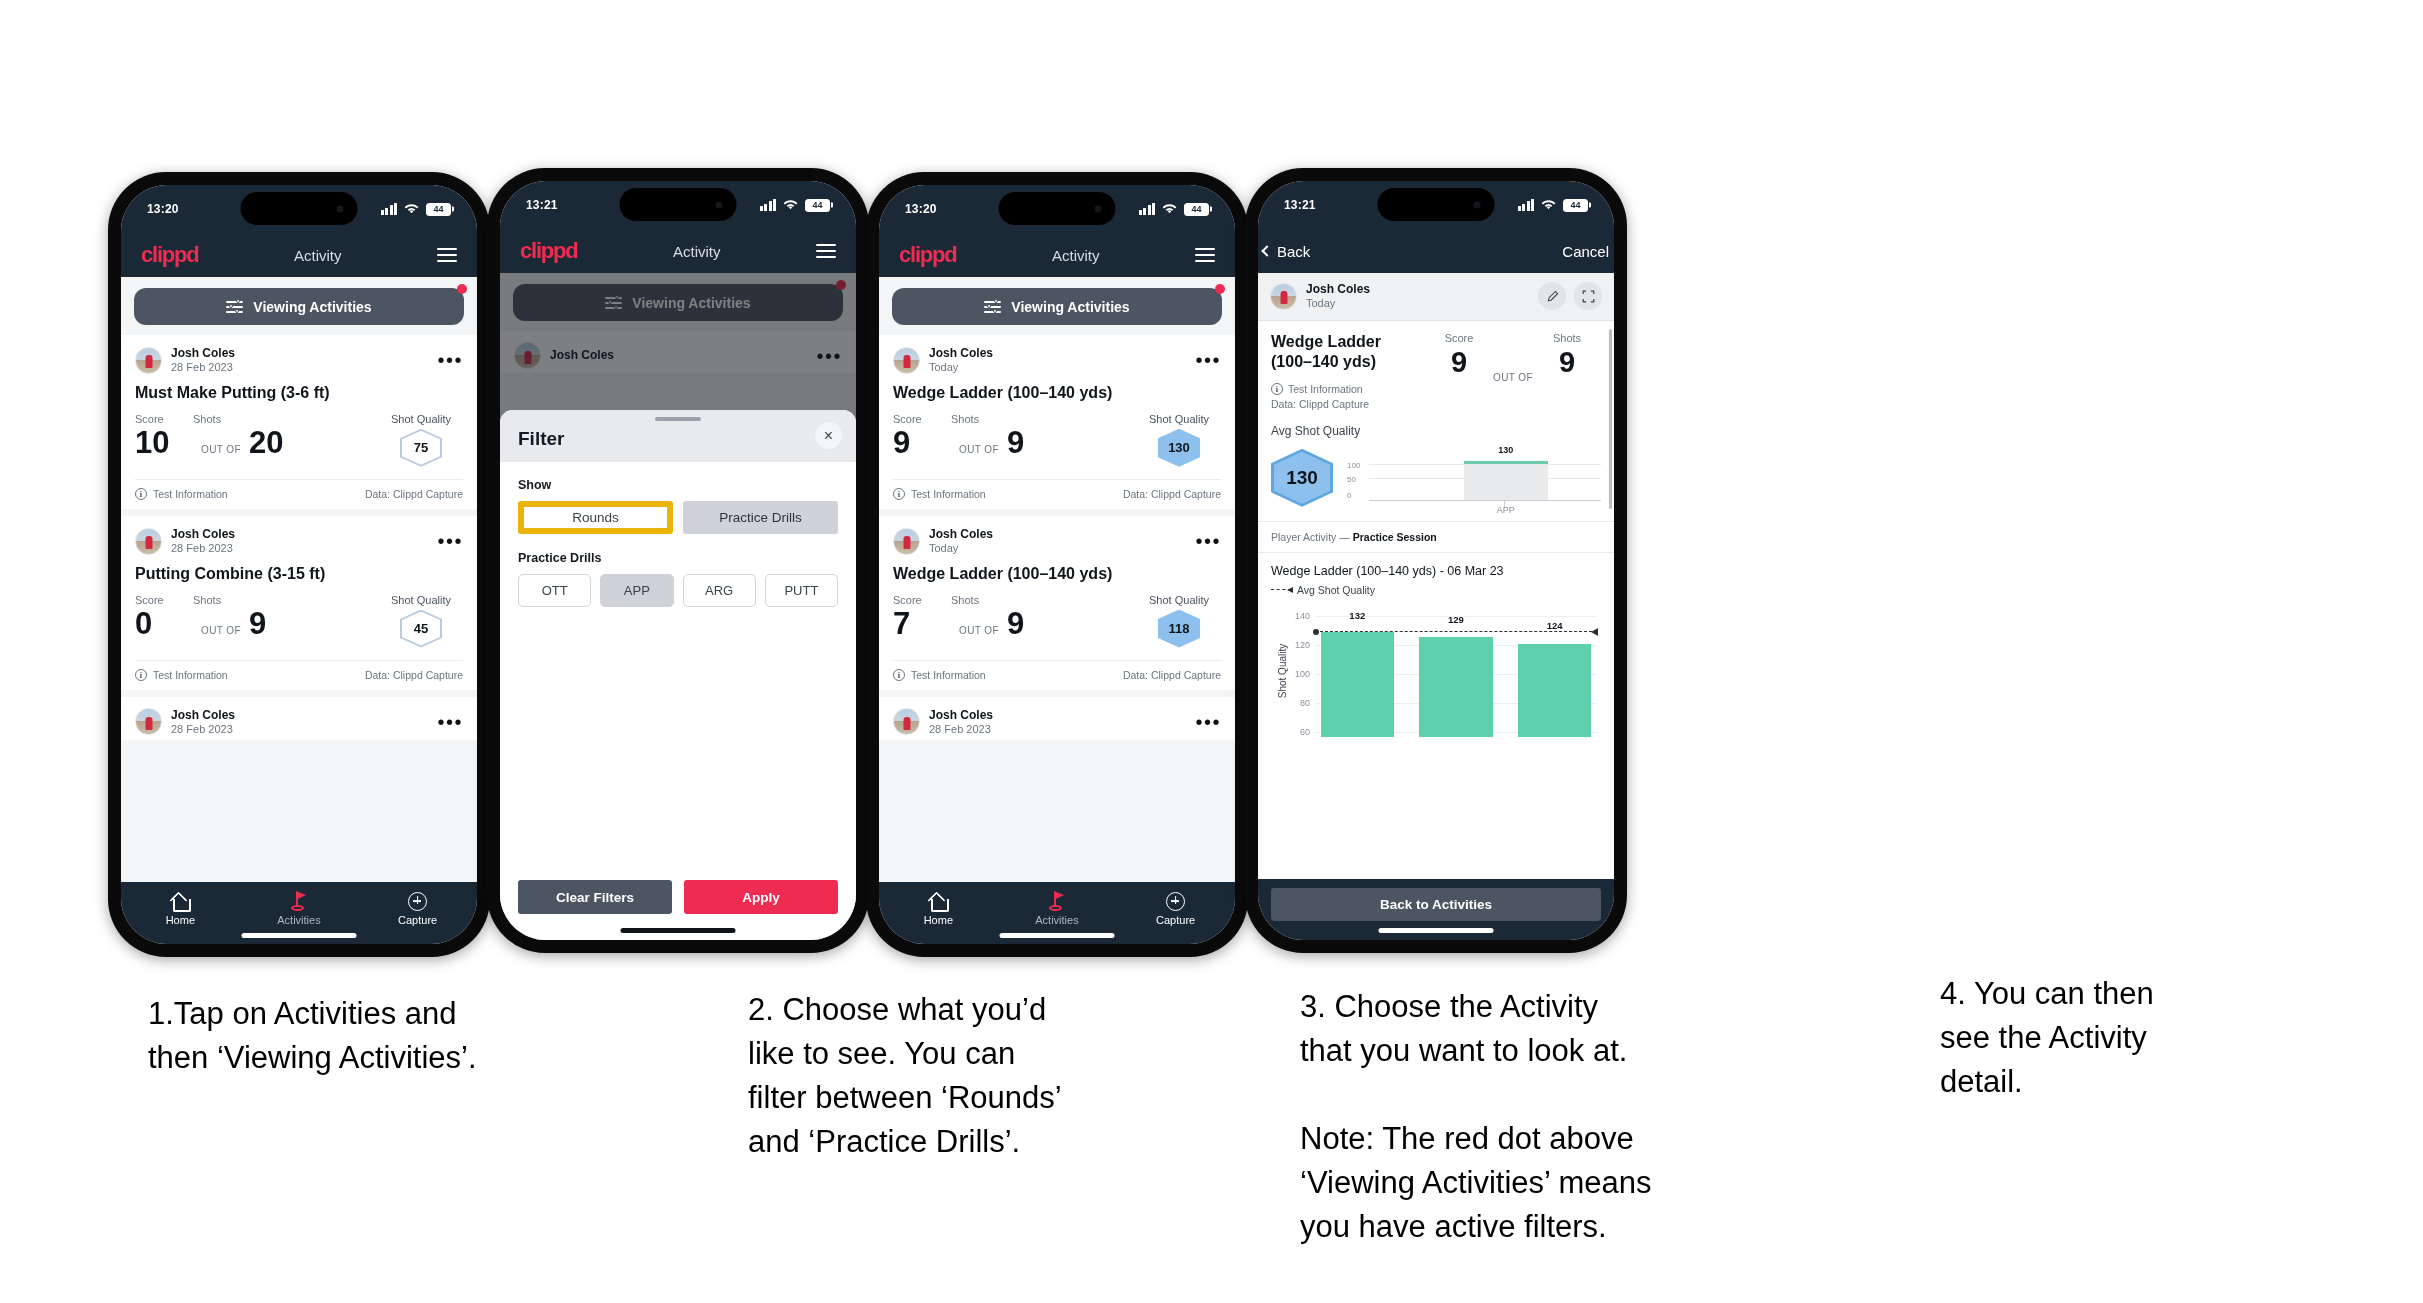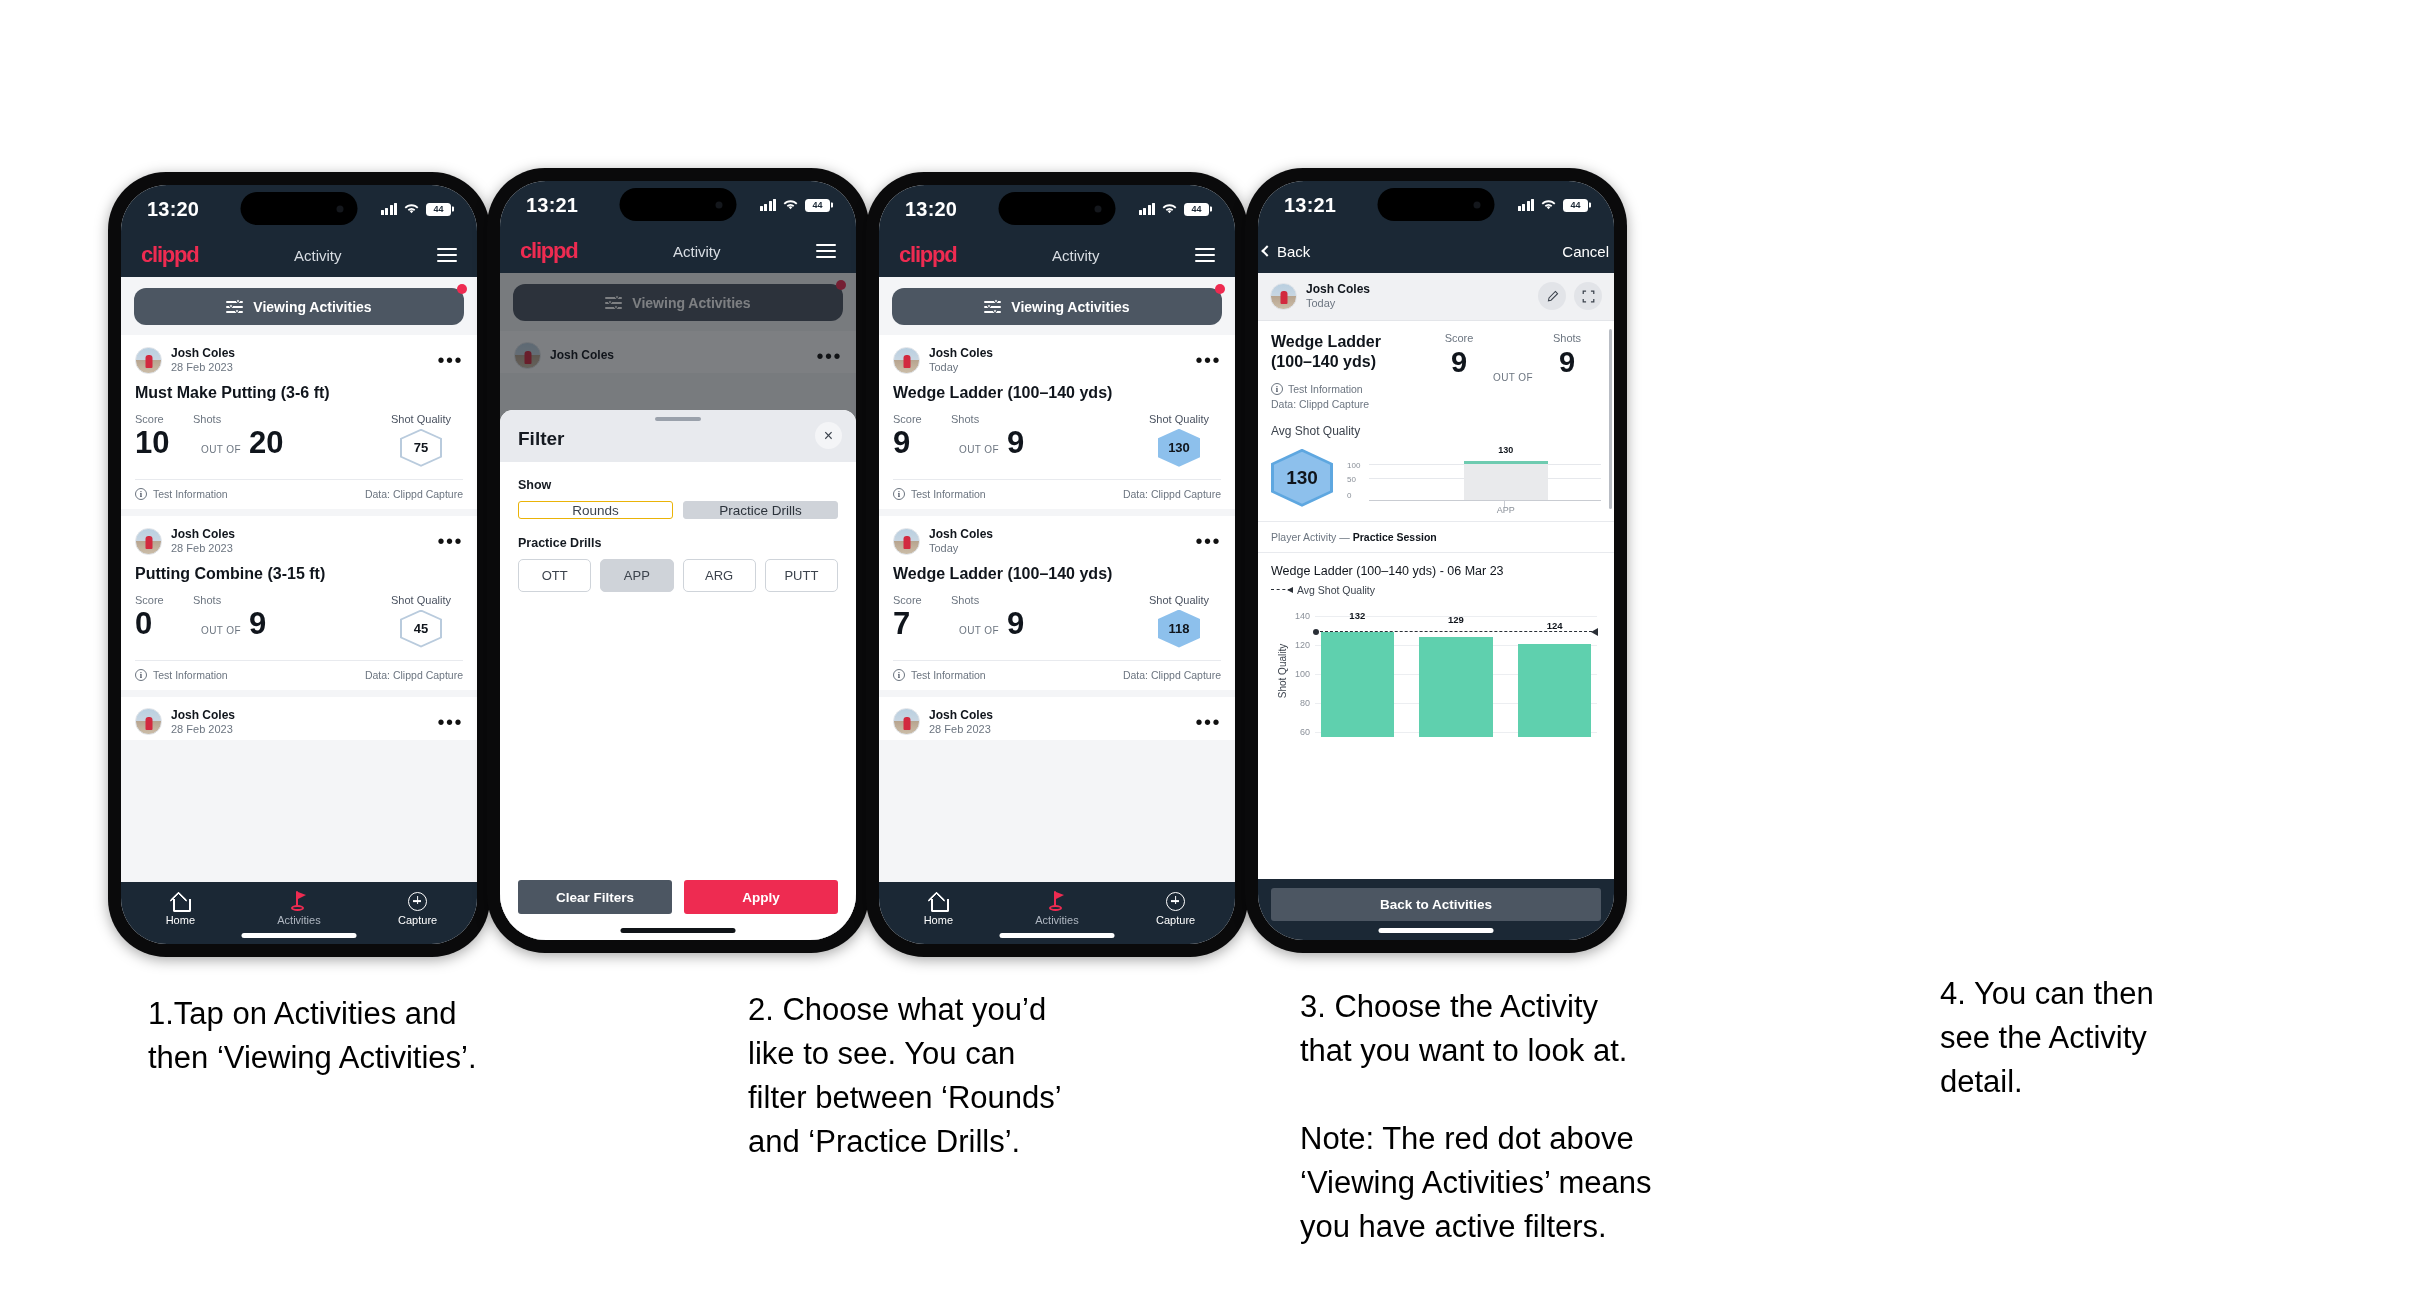--- a/index.html
+++ b/index.html
@@ -36,21 +36,21 @@
     position: relative;
     height: 48px;
     background: #1b2835;
     flex: 0 0 auto;
     display: flex;
     align-items: center;
     justify-content: space-between;
     padding: 0 26px;
     color: #fff;
   }
-  .sb-time { font-size: 20px; font-weight: 700; letter-spacing: .2px; }
+  .sb-time { font-size: 12px; font-weight: 700; letter-spacing: .2px; }
   .sb-right { display: flex; align-items: center; gap: 7px; }
   .notch {
     position: absolute;
     left: 50%; transform: translateX(-50%);
     top: 7px;
     width: 117px; height: 33px;
     background: #000;
     border-radius: 19px;
   }
   .notch::after {
@@ -288,23 +288,23 @@
     position: absolute; right: 14px; top: 12px;
     width: 27px; height: 27px; border-radius: 50%;
     background: #f4f5f7;
     display: flex; align-items: center; justify-content: center;
     font-size: 16px; color: #3c434d;
   }
   .sheet-body { flex: 1 1 auto; padding: 16px 18px 0; }
   .grp-lab { font-size: 12.5px; font-weight: 700; color: #151a21; margin-bottom: 9px; }
   .seg { display: flex; gap: 10px; margin-bottom: 17px; }
   .seg .opt {
-    flex: 1 1 0; height: 18px;
+    flex: 1 1 0; height: 33px;
     display: flex; align-items: center; justify-content: center;
-    border: 1px solid #eab308; border-radius: 3px;
+    border: 6px solid #eab308; border-radius: 3px;
     font-size: 13.5px; color: #3c434d; background: #fff;
   }
   .seg .opt.on { background: #cfd3d9; border-color: #cfd3d9; color: #2c333c; }
   .chips { display: flex; gap: 9px; }
   .chips .opt {
     flex: 1 1 0; height: 33px;
     display: flex; align-items: center; justify-content: center;
     border: 1px solid #cfd4da; border-radius: 5px;
     font-size: 13px; color: #3c434d; background: #fff;
   }

